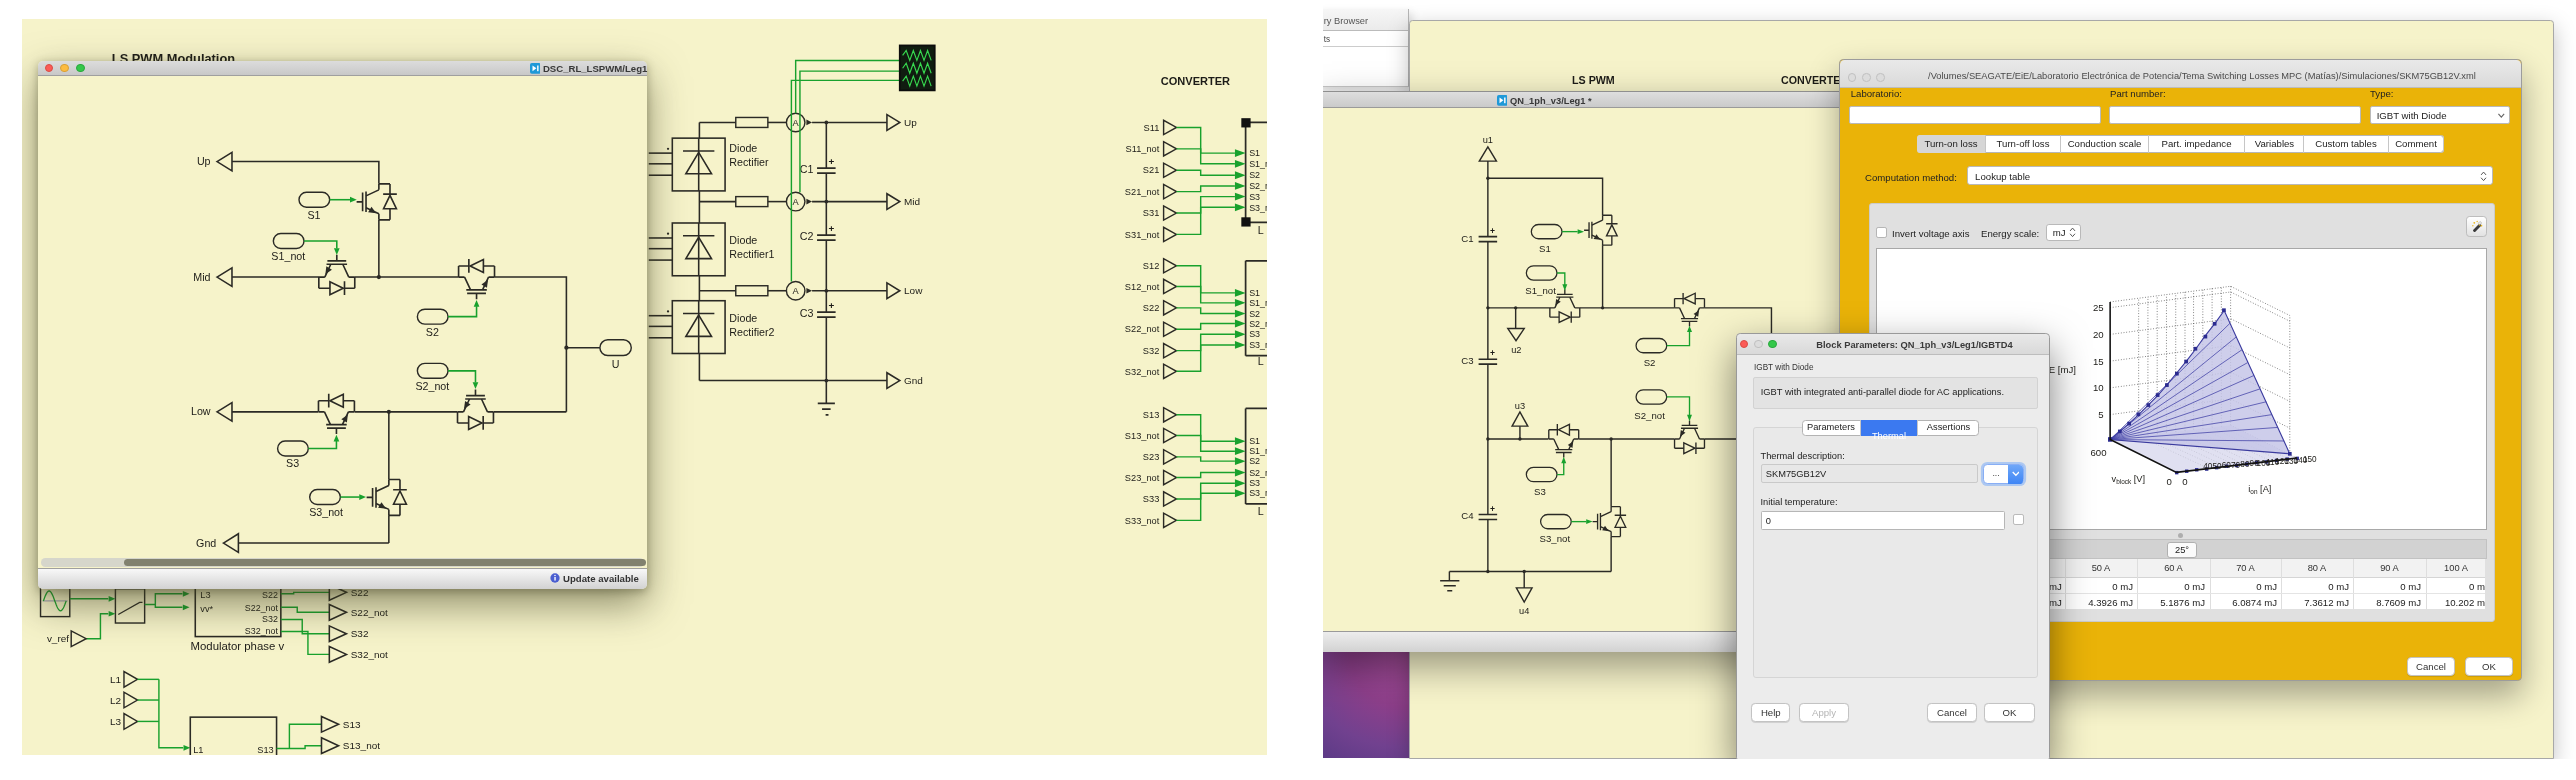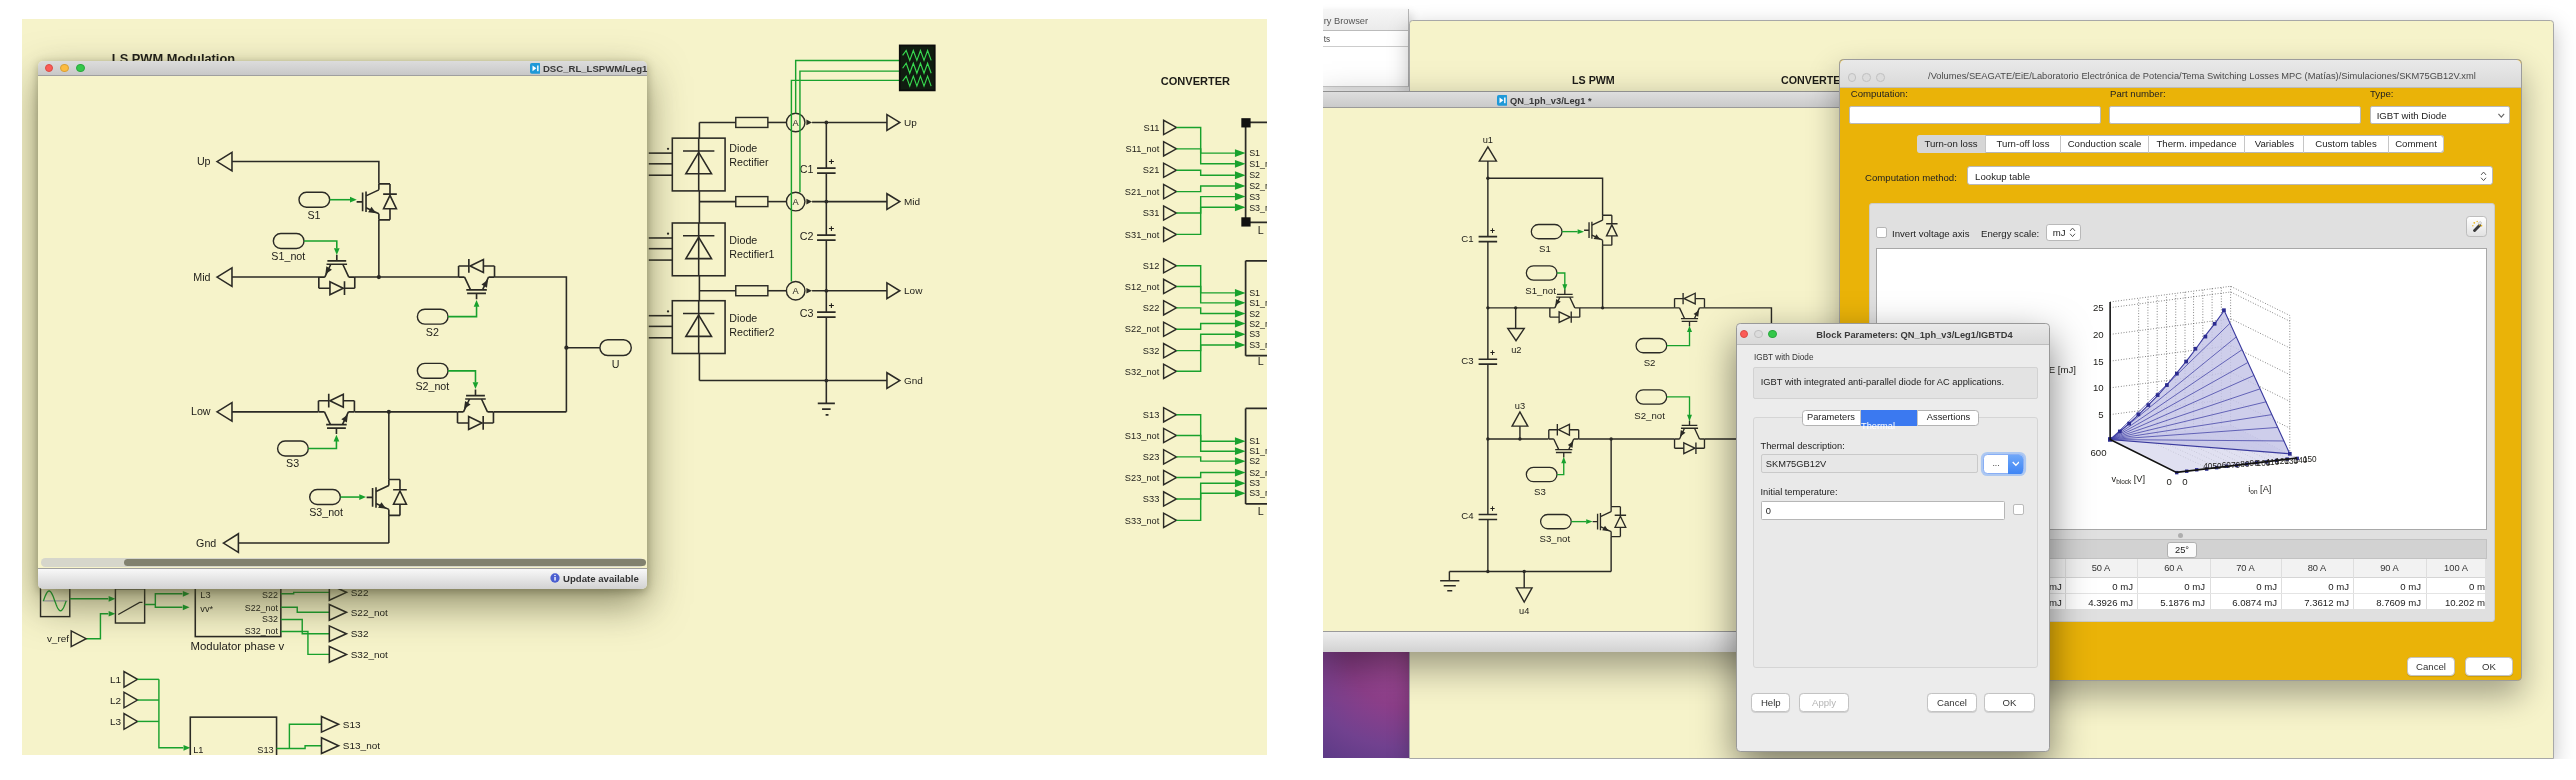--- a/index.html
+++ b/index.html
@@ -553,34 +553,34 @@
       </div>
       <div class="abs" style="left:0;top:539px;width:100%;height:21.4px;border-radius:0 0 5px 5px;background:linear-gradient(#ededed,#d2d2d2);border-top:0.7px solid #9a9a9a"></div>
     </div>
     <div class="abs" style="left:516px;top:59px;width:683px;height:622px;background:#eab308;border-radius:4.3px;box-shadow:0 14.3px 32px rgba(0,0,0,0.33);border:0.7px solid #9c9c9c">
       <div class="abs" style="left:0;top:0;width:100%;height:28px;border-radius:4.3px 4.3px 0 0;background:linear-gradient(#e9e9e9,#dadada);border-bottom:0.7px solid #bdbdbd">
         <div class="abs" style="left:7.8px;top:13px;width:8.6px;height:8.6px;border-radius:50%;background:#dcdcdc;border:0.7px solid #c0c0c0"></div>
         <div class="abs" style="left:22px;top:13px;width:8.6px;height:8.6px;border-radius:50%;background:#dcdcdc;border:0.7px solid #c0c0c0"></div>
         <div class="abs" style="left:36px;top:13px;width:8.6px;height:8.6px;border-radius:50%;background:#dcdcdc;border:0.7px solid #c0c0c0"></div>
         <div class="abs" style="left:50px;right:7.1px;top:10.7px;text-align:center;font-size:9.3px;color:#4a4a4a;white-space:nowrap;overflow:hidden">/Volumes/SEAGATE/EiE/Laboratorio Electrónica de Potencia/Tema Switching Losses MPC (Matías)/Simulaciones/SKM75GB12V.xml</div>
       </div>
-      <div class="abs" style="left:10.7px;top:28px;font-size:9.6px;color:#222">Computation:</div>
+      <div class="abs" style="left:10.7px;top:28px;font-size:9.6px;color:#222">Laboratorio:</div>
       <div class="fld" style="left:9.3px;top:46px;width:252px;height:18px"></div>
       <div class="abs" style="left:270px;top:28px;font-size:9.6px;color:#222">Part number:</div>
       <div class="fld" style="left:269px;top:46px;width:252px;height:18px"></div>
       <div class="abs" style="left:530px;top:28px;font-size:9.6px;color:#222">Type:</div>
       <div class="fld" style="left:530px;top:46px;width:140px;height:18px;font-size:9.6px;color:#222;padding:2.9px 0 0 5.7px">IGBT with Diode</div>
       <svg class="abs" style="left:657px;top:51px" width="8.6" height="8.6" viewBox="0 0 12 12">
         <path d="M2,4 L6,8.5 L10,4" stroke="#666" stroke-width="1.6" fill="none"></path>
       </svg>
       <div class="abs" style="left:77px;top:75px;width:527px;height:18px;background:#fff;border:0.7px solid #b6b6b6;border-radius:3.6px"></div>
       <div class="abs" style="left:77px;top:75px;width:69px;height:18px;background:#d6d6d6;border-radius:2.9px 0 0 2.9px;border-right:0.7px solid #c6c6c6;font-size:9.6px;color:#222;text-align:center;padding-top:3px">Turn-on loss</div>
       <div class="abs" style="left:146px;top:75px;width:75px;height:18px;border-right:0.7px solid #c6c6c6;font-size:9.6px;color:#222;text-align:center;padding-top:2.9px">Turn-off loss</div>
       <div class="abs" style="left:221px;top:75px;width:88px;height:18px;border-right:0.7px solid #c6c6c6;font-size:9.6px;color:#222;text-align:center;padding-top:2.9px">Conduction scale</div>
-      <div class="abs" style="left:309px;top:75px;width:96px;height:18px;border-right:0.7px solid #c6c6c6;font-size:9.6px;color:#222;text-align:center;padding-top:2.9px">Therm. impedance</div>
+      <div class="abs" style="left:309px;top:75px;width:96px;height:18px;border-right:0.7px solid #c6c6c6;font-size:9.6px;color:#222;text-align:center;padding-top:2.9px">Part. impedance</div>
       <div class="abs" style="left:406px;top:75px;width:58px;height:18px;border-right:0.7px solid #c6c6c6;font-size:9.6px;color:#222;text-align:center;padding-top:2.9px">Variables</div>
       <div class="abs" style="left:464px;top:75px;width:85px;height:18px;border-right:0.7px solid #c6c6c6;font-size:9.6px;color:#222;text-align:center;padding-top:2.9px">Custom tables</div>
       <div class="abs" style="left:549px;top:75px;width:55px;height:18px;border-radius:0 2.9px 2.9px 0;border-right:0.7px solid #c6c6c6;font-size:9.6px;color:#222;text-align:center;padding-top:2.9px">Comment</div>
       <div class="abs" style="left:25px;top:112px;font-size:9.6px;color:#222">Computation method:</div>
       <div class="fld" style="left:127px;top:106px;width:526px;height:19px;border-radius:2.9px;font-size:9.6px;color:#222;padding:3.6px 0 0 7.1px">Lookup table</div>
       <svg width="7.1" height="10.7" style="position:absolute;left:640px;top:111px" viewBox="0 0 10 15">
         <path d="M1.5,5.5 L5,1.5 L8.5,5.5" stroke="#555" stroke-width="1.4" fill="none"></path>
         <path d="M1.5,9.5 L5,13.5 L8.5,9.5" stroke="#555" stroke-width="1.4" fill="none"></path>
       </svg>
       <div class="abs" style="left:29px;top:143px;width:626px;height:419px;background:#e0e0e0;border:0.7px solid #cbcbcb;border-radius:2.9px"></div>
@@ -728,33 +728,33 @@
       <div class="abs" style="left:287px;top:537px;width:78px;font-size:9.6px;color:#222;text-align:right">5.1876 mJ</div>
       <div class="abs" style="left:359px;top:537px;width:78px;font-size:9.6px;color:#222;text-align:right">6.0874 mJ</div>
       <div class="abs" style="left:431px;top:537px;width:78px;font-size:9.6px;color:#222;text-align:right">7.3612 mJ</div>
       <div class="abs" style="left:503px;top:537px;width:78px;font-size:9.6px;color:#222;text-align:right">8.7609 mJ</div>
       <div class="abs" style="left:567px;top:537px;width:78px;font-size:9.6px;color:#222;text-align:right">10.202 m</div>
       <div class="abs" style="left:209px;top:521px;font-size:9.6px;color:#222">mJ</div>
       <div class="abs" style="left:209px;top:537px;font-size:9.6px;color:#222">mJ</div>
       <div class="btn" style="left:567px;top:597px;width:48px;height:18.5px;padding-top:2.9px">Cancel</div>
       <div class="btn" style="left:625px;top:597px;width:48px;height:18.5px;padding-top:2.9px">OK</div>
     </div>
-    <div class="abs" style="left:413px;top:323px;width:314px;height:429px;background:#ececec;border-radius:4.3px;box-shadow:0 15.7px 39px rgba(0,0,0,0.5);border:0.7px solid #999">
+    <div class="abs" style="left:413px;top:333px;width:314px;height:429px;background:#ececec;border-radius:4.3px;box-shadow:0 15.7px 39px rgba(0,0,0,0.5);border:0.7px solid #999">
       <div class="abs" style="left:0;top:0;width:100%;height:21.4px;border-radius:4.3px 4.3px 0 0;background:linear-gradient(#e9e9e9,#d9d9d9);border-bottom:0.7px solid #bdbdbd">
         <div class="tl" style="left:2.9px;background:#fc5b57;border:0.4px solid #d94c44"></div>
         <div class="tl" style="left:17px;background:#dcdcdc;border:0.7px solid #c0c0c0"></div>
         <div class="tl" style="left:31px;background:#34c84a;border:0.4px solid #2aa83e"></div>
         <div class="abs" style="left:50px;right:7.1px;top:5.7px;text-align:center;font-size:9.3px;font-weight:600;color:#3a3a3a;white-space:nowrap">Block Parameters: QN_1ph_v3/Leg1/IGBTD4</div>
       </div>
       <div class="abs" style="left:17px;top:29px;font-size:8.2px;color:#333">IGBT with Diode</div>
       <div class="abs" style="left:15.7px;top:43px;width:285px;height:32px;background:#e3e3e3;border:0.7px solid #d2d2d2;border-radius:2.1px;font-size:9.3px;color:#222;padding:9.3px 0 0 7.1px">IGBT with integrated anti-parallel diode for AC applications.</div>
       <div class="abs" style="left:15.7px;top:93px;width:285px;height:251px;background:#e9e9e9;border:0.7px solid #d5d5d5;border-radius:2.9px"></div>
       <div class="abs" style="left:65px;top:86px;width:177px;height:16.4px;background:#fff;border:0.7px solid #b3b3b3;border-radius:3.6px"></div>
       <div class="abs" style="left:65px;top:86px;width:59px;height:16.4px;font-size:9.3px;color:#222;text-align:center;padding-top:2.1px;border-right:0.7px solid #c6c6c6">Parameters</div>
-      <div class="abs" style="left:124px;top:86px;width:56px;height:16.4px;background:#3b79f0;font-size:9.3px;color:#fff;padding-top:11px">Thermal</div>
+      <div class="abs" style="left:124px;top:86px;width:56px;height:16.4px;background:#3b79f0;font-size:9.3px;color:#fff;text-align:center;padding-top:11px">Thermal</div>
       <div class="abs" style="left:180px;top:86px;width:62px;height:16.4px;font-size:9.3px;color:#222;text-align:center;padding-top:2.1px;border-left:0.7px solid #c6c6c6">Assertions</div>
       <div class="abs" style="left:23.5px;top:117px;font-size:9.3px;color:#222">Thermal description:</div>
       <div class="abs" style="left:23.5px;top:130px;width:217px;height:18.5px;background:#e7e7e7;border:0.7px solid #c9c9c9;border-radius:2.1px;font-size:9.3px;color:#222;padding:3.6px 0 0 4.3px">SKM75GB12V</div>
       <div class="abs" style="left:246px;top:130px;width:41px;height:20px;border-radius:4.3px;box-shadow:0 0 0 2.1px rgba(100,160,250,0.45);background:#fff;border:0.7px solid #88aef5">
         <div class="abs" style="left:0;top:0;width:24px;height:18.5px;font-size:8.6px;color:#444;text-align:center;padding-top:2.9px">...</div>
         <div class="abs" style="left:24px;top:0;width:15px;height:18.5px;background:linear-gradient(#6fa7f8,#3e85f5);border-radius:0 3.6px 3.6px 0"><svg width="7.8" height="5.7" style="margin:6.4px 0 0 3.6px" viewBox="0 0 11 8">
             <path d="M1,1.5 L5.5,6 L10,1.5" stroke="#fff" stroke-width="1.8" fill="none"></path>
           </svg></div>
       </div>
       <div class="abs" style="left:23.5px;top:163px;font-size:9.3px;color:#222">Initial temperature:</div>

